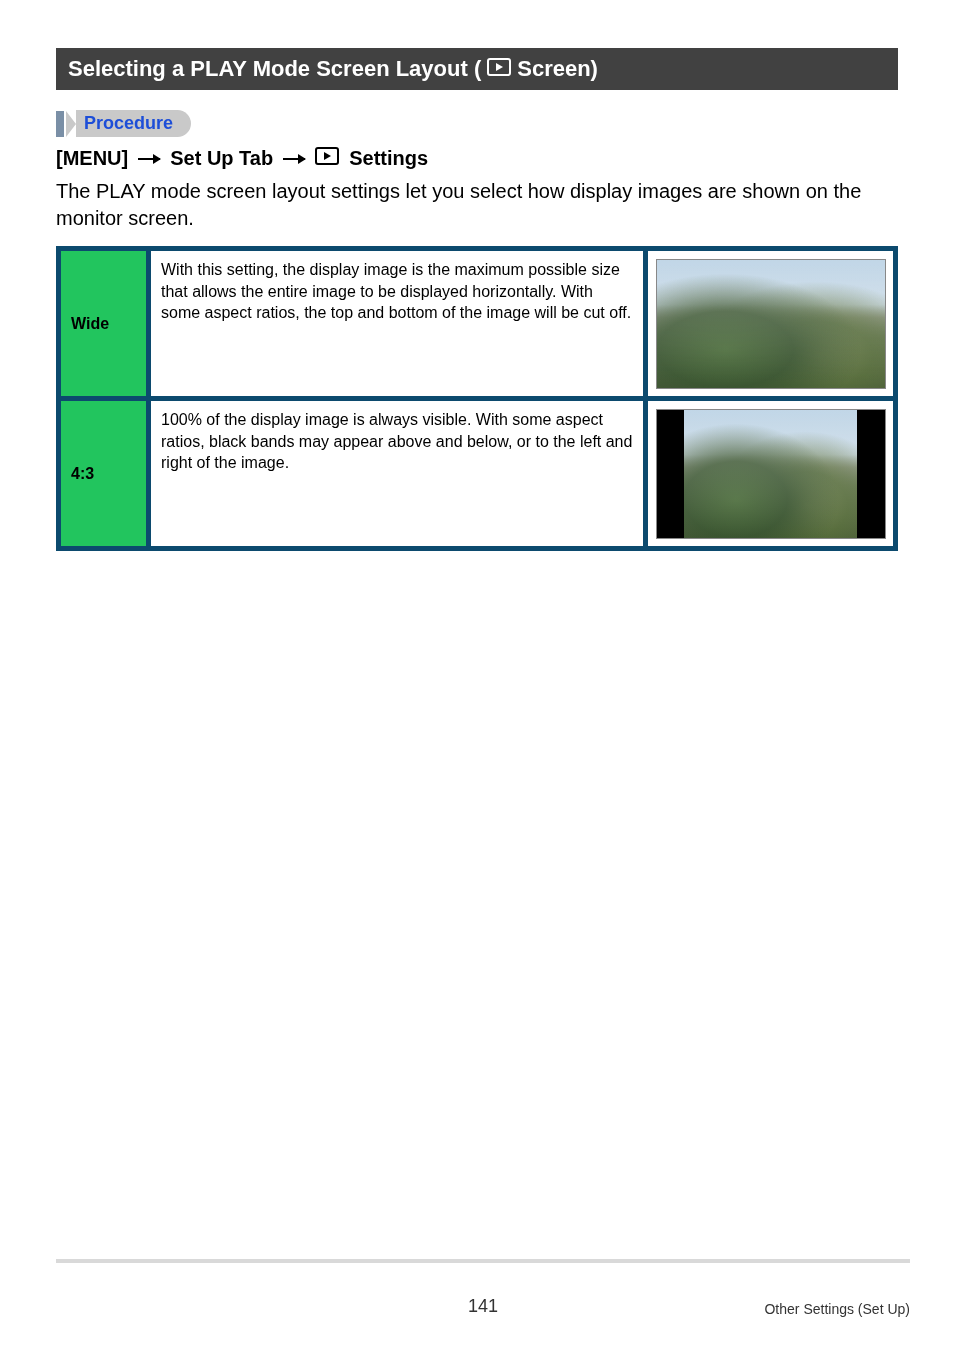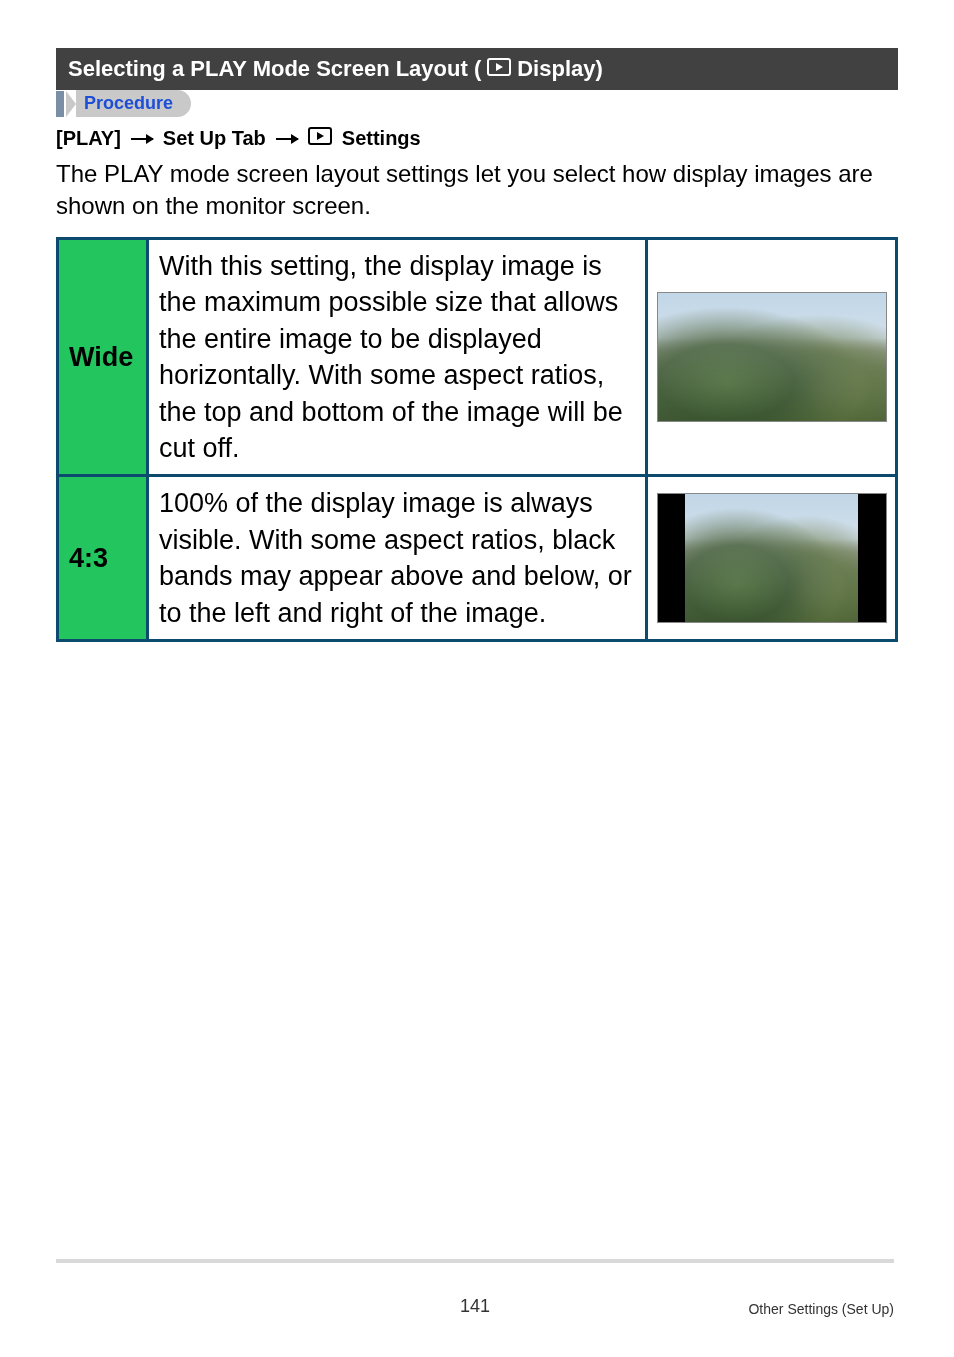--- a/index.html
+++ b/index.html
@@ -16,21 +16,21 @@
   }
   .section-header {
     background: #414141;
     color: #fff;
     font-size: 22px;
     font-weight: bold;
     padding: 8px 12px;
     display: flex;
     align-items: center;
     gap: 6px;
-    margin-bottom: 0;
+    margin-bottom: 20px;
   }
   .proc-row {
     display: flex;
     align-items: center;
     margin-bottom: 10px;
   }
   .proc-mark {
     width: 8px;
     height: 26px;
     background: #7a8fa6;
@@ -67,34 +67,34 @@
   }
   .arrow::after {
     content: "";
     position: absolute;
     right: -1px; top: -4px;
     border-top: 5px solid transparent;
     border-bottom: 5px solid transparent;
     border-left: 8px solid #000;
   }
   .body-text {
-    font-size: 24px;
+    font-size: 20px;
     line-height: 1.35;
     margin-bottom: 14px;
   }
   table.opts {
     border-collapse: collapse;
     width: 100%;
     border: 2px solid #000;
   }
   table.opts td {
-    border: 3px solid #0c4a6e;
+    border: 5px solid #0c4a6e;
     padding: 8px 10px;
     vertical-align: middle;
-    font-size: 27px;
+    font-size: 16px;
   }
   table.opts td.label {
     background: #22c55e;
     font-weight: bold;
     width: 90px;
   }
   table.opts td.desc {
     line-height: 1.35;
     height: 150px;
     vertical-align: top;
@@ -131,21 +131,21 @@
     background:
       linear-gradient(rgba(255,255,255,0.3),rgba(0,0,0,0)),
       radial-gradient(ellipse at 30% 70%, #4a6b3a 0%, #3a5530 30%, transparent 60%),
       radial-gradient(ellipse at 70% 75%, #6b7d4a 0%, #556b3a 25%, transparent 55%),
       linear-gradient(to bottom, #a7c5dd 0%, #c8d9e6 35%, #8a9080 45%, #5a6b45 60%, #4a5a3a 100%);
   }
   .footer {
     position: absolute;
     bottom: 40px;
     left: 56px;
-    right: 60px;
+    right: 44px;
   }
   .footer-line {
     height: 4px;
     background: #d9d9d9;
     margin-bottom: 10px;
   }
   .footer-row {
     display: flex;
     justify-content: space-between;
     align-items: flex-end;
@@ -170,31 +170,31 @@
 <div class="page">
 
   <div class="section-header">
     <span>Selecting a PLAY Mode Screen Layout (</span>
     <span>
       <svg width="24" height="18" viewBox="0 0 24 18">
         <rect x="1" y="1" width="22" height="16" rx="2" fill="none" stroke="#fff" stroke-width="2"></rect>
         <polygon points="9,5 9,13 16,9" fill="#fff"></polygon>
       </svg>
     </span>
-    <span> Display)</span>
+    <span> Screen)</span>
   </div>
 
   <div class="proc-row">
     <div class="proc-mark"></div>
     <div class="proc-arrow"></div>
     <div class="proc-label">Procedure</div>
   </div>
 
   <div class="breadcrumb">
-    <span>[PLAY]</span>
+    <span>[MENU]</span>
     <span class="arrow"></span>
     <span>Set Up Tab</span>
     <span class="arrow"></span>
     <span>
       <svg width="24" height="18" viewBox="0 0 24 18">
         <rect x="1" y="1" width="22" height="16" rx="2" fill="none" stroke="#000" stroke-width="2"></rect>
         <polygon points="9,5 9,13 16,9" fill="#000"></polygon>
       </svg>
     </span>
     <span> Settings</span>

